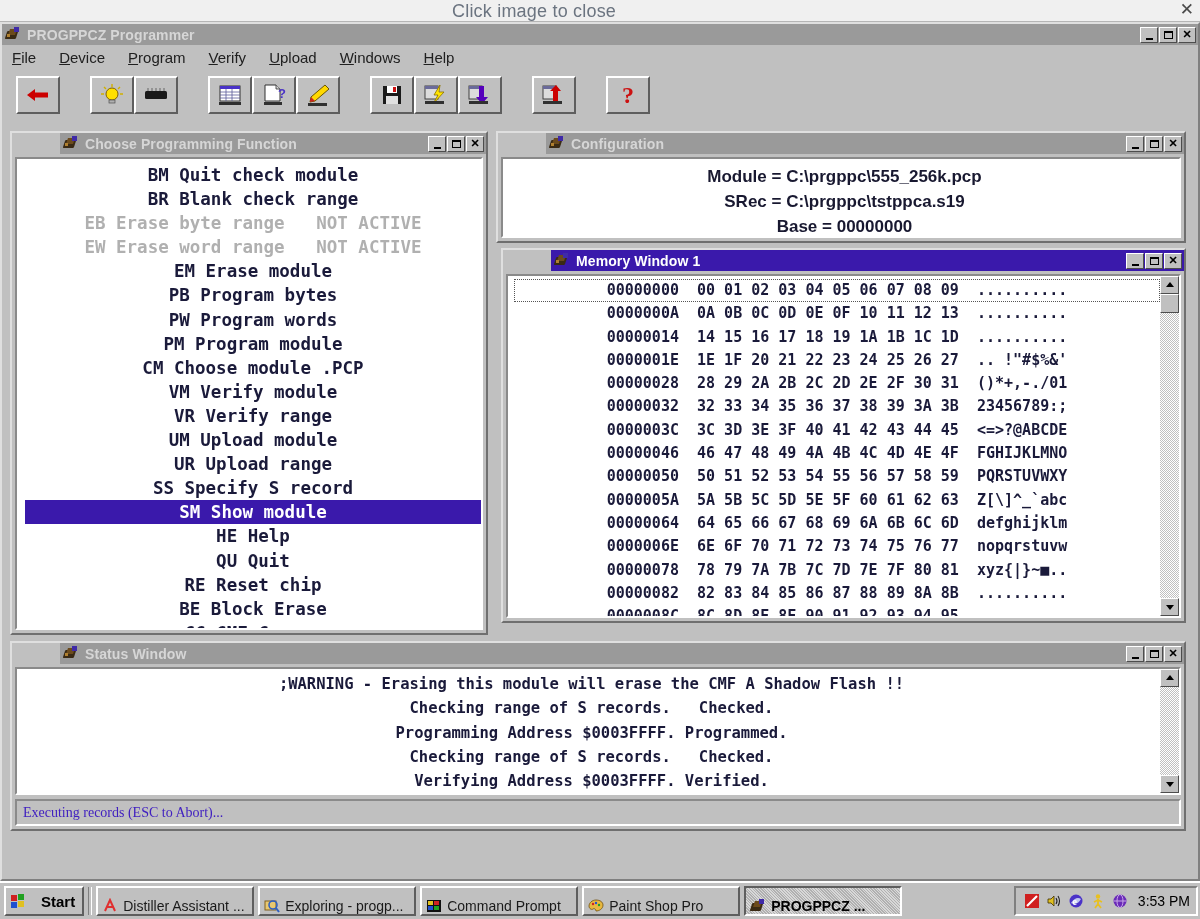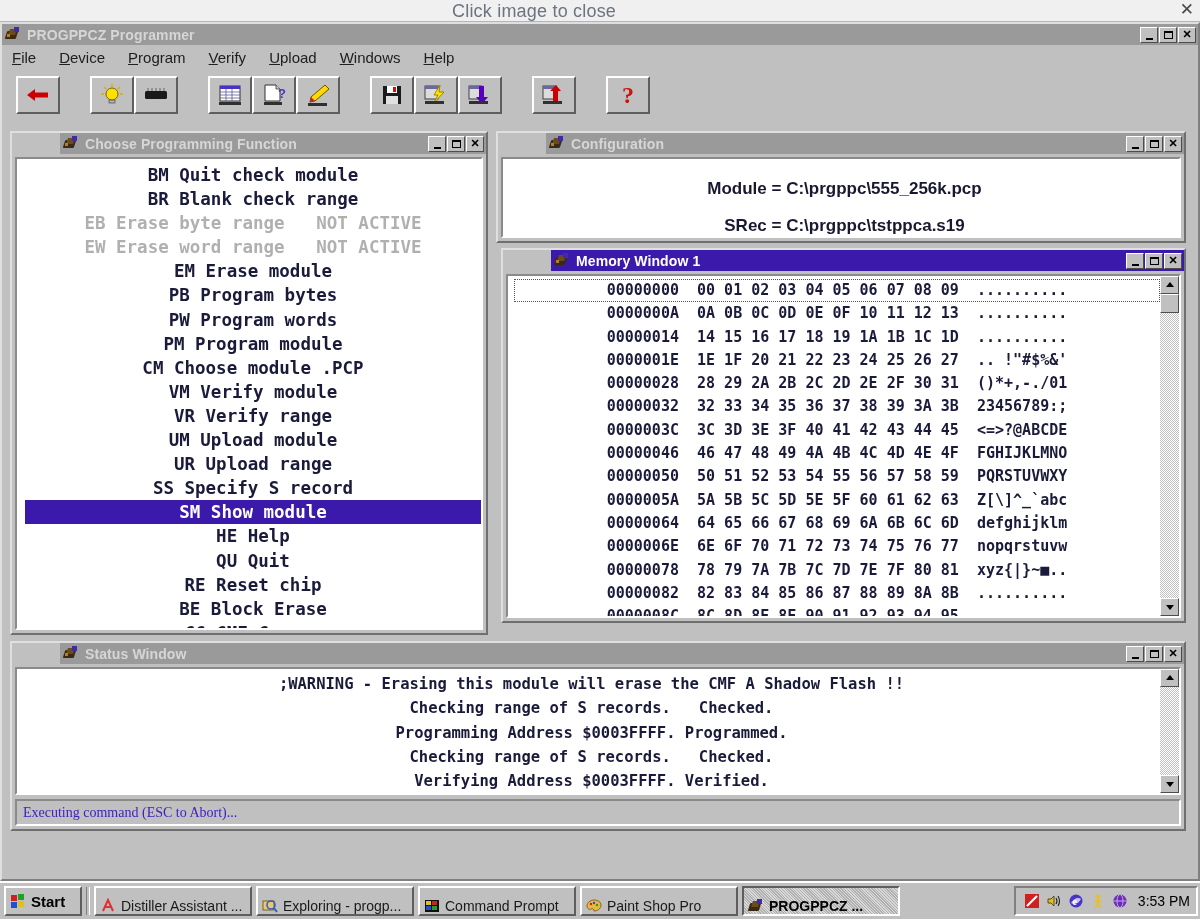--- a/index.html
+++ b/index.html
@@ -146,21 +146,21 @@
   .fn-row.sel { background: #3a19ab; color: #ffffff; }
 
   
   #cfgwin { left: 492px; top: 8px; width: 690px; height: 112px; }
   #cfgwin .child-body {
     background: #ffffff; padding: 5px 0 0 7px;
   }
   .cfg-line {
     font-family: "Liberation Sans", sans-serif;
     font-size: 17px; font-weight: 700; color: #181830;
-    line-height: 25px; white-space: pre; margin-top: 12px;
+    line-height: 25px; white-space: pre;
   }
 
   
   #memwin { left: 497px; top: 125px; width: 685px; height: 375px; }
   #memwin .child-body { left: 3px; right: 3px; top: 24px; bottom: 3px; }
   #mem-scrollwrap { position: absolute; inset: 0; }
   #mem-rows {
     position: absolute; left: 0; top: 0; right: 19px; bottom: 0;
     font-family: "DejaVu Sans Mono", "Liberation Mono", monospace;
     font-size: 15px; font-weight: 700; color: #1a1a3a;
@@ -231,21 +231,21 @@
     position: absolute; left: 0; bottom: 0; width: 1200px; height: 38px;
     background: #c0c0c0;
     border-top: 2px solid #ffffff;
     display: flex; align-items: center; padding: 0 2px;
   }
   .tb-start {
     height: 30px; min-width: 78px; margin-left: 2px;
     background: #c0c0c0;
     border-top: 2px solid #ffffff; border-left: 2px solid #ffffff;
     border-right: 2px solid #5e5e5e; border-bottom: 2px solid #5e5e5e;
-    display: flex; align-items: center; gap: 5px; padding: 0 7px 0 4px;
+    display: flex; align-items: center; gap: 15px; padding: 0 7px 0 4px;
     cursor: pointer;
   }
   .tb-start .lbl {
     font-size: 15px; font-weight: 700; color: #000;
     font-family: "Liberation Sans", sans-serif;
   }
   .tb-sep {
     width: 4px; height: 28px; margin: 0 4px;
     border-left: 1px solid #808080; border-right: 1px solid #ffffff;
   }
@@ -605,21 +605,21 @@
         <div class="vscroll">
           <div class="vs-btn vs-up">
               <div class="vs-arrow"></div>
             </div>
           <div class="vs-btn vs-dn">
               <div class="vs-arrow"></div>
             </div>
         </div>
       </div>
       <div id="stat-cmdline">
-        <span>Executing command (ESC to Abort)...</span>
+        <span>Executing records (ESC to Abort)...</span>
       </div>
     </div>
 
   </div>
 </div>
 
 <div id="taskbar">
   <div class="tb-start">
     <span class="tick">
       <svg width="16" height="16" viewBox="0 0 16 16">

